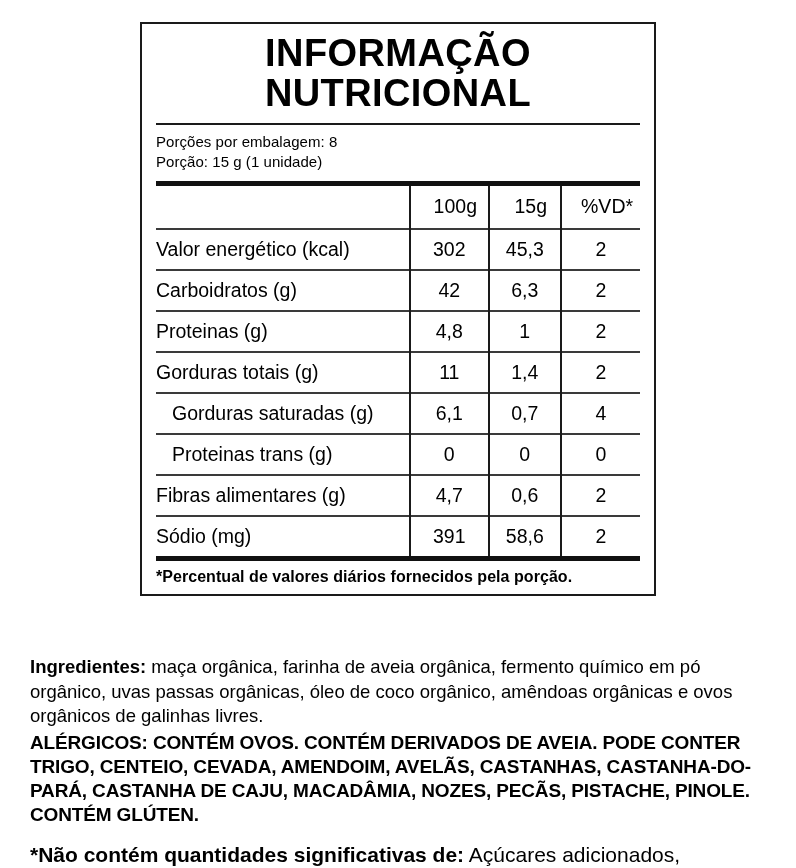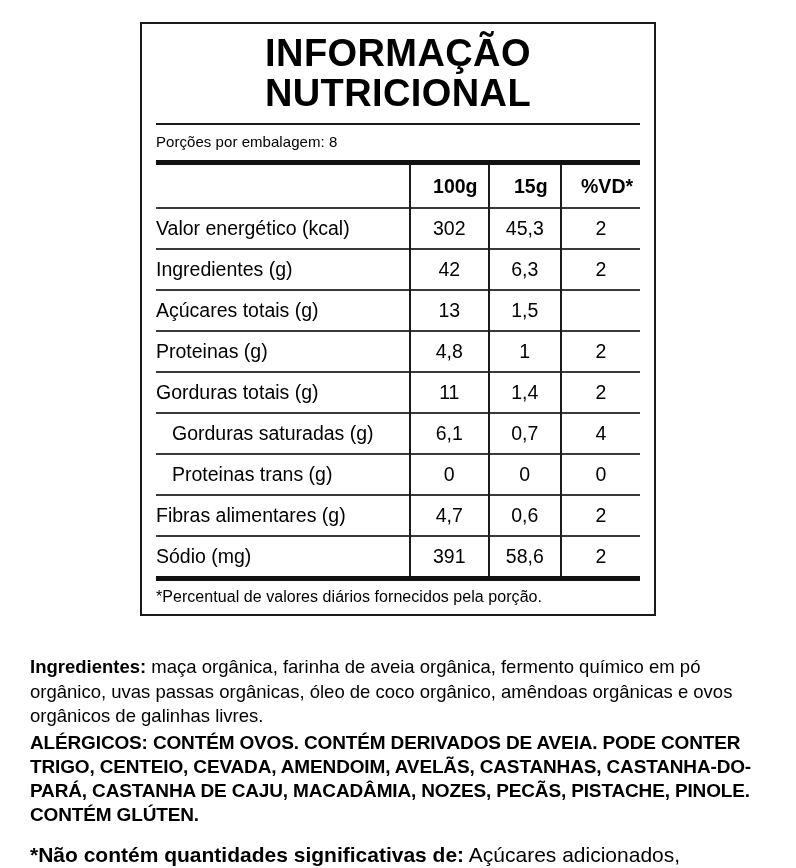--- a/index.html
+++ b/index.html
@@ -87,32 +87,32 @@
   .cell-val {
     text-align: center;
     height: 39px;
     border-left: 2px solid #1a1a1a;
     font-weight: normal;
   }
 
   thead th.cell-name { height: 42px; }
   thead th.cell-val {
     height: 42px;
-    font-weight: bold;
+    font-weight: normal;
     padding-left: 12px;
   }
 
   
   tbody tr td { border-top: 2px solid #3a3a3a; margin-left: 23px; }
   thead tr th { border-bottom: none; }
   tbody tr:first-child td { border-top: 2px solid #3a3a3a; }
 
   #footnote {
     font-size: 16px;
-    font-weight: normal;
+    font-weight: bold;
     padding: 7px 0 8px;
     letter-spacing: 0.05px;
   }
 
   
   #bottom-text {
     position: absolute;
     left: 30px;
     top: 655px;
     width: 740px;
@@ -143,20 +143,21 @@
 
 <div id="nutrition-panel">
   <div class="panel-inner">
 
     <div id="panel-title">INFORMAÇÃO NUTRICIONAL</div>
 
     <div class="rule-thin"></div>
 
     <div id="serving-block">
       <div class="serving-line">Porções por embalagem: 8</div>
+      <div class="serving-line">Porção: 15 g (1 unidade)</div>
     </div>
 
     <div class="rule-thick"></div>
 
     <table class="nutri">
       <colgroup>
         <col class="c-name">
           <col class="c-v100">
           <col class="c-v15">
           <col class="c-vd">
@@ -170,30 +171,24 @@
         </tr>
       </thead>
       <tbody id="nutri-body">
           <tr>
             <td class="cell-name">Valor energético (kcal)</td>
             <td class="cell-val">302</td>
             <td class="cell-val">45,3</td>
             <td class="cell-val">2</td>
           </tr>
           <tr>
-            <td class="cell-name">Ingredientes (g)</td>
+            <td class="cell-name">Carboidratos (g)</td>
             <td class="cell-val">42</td>
             <td class="cell-val">6,3</td>
             <td class="cell-val">2</td>
-          </tr>
-          <tr>
-            <td class="cell-name">Açúcares totais (g)</td>
-            <td class="cell-val">13</td>
-            <td class="cell-val">1,5</td>
-            <td class="cell-val"></td>
           </tr>
           <tr>
             <td class="cell-name">Proteinas (g)</td>
             <td class="cell-val">4,8</td>
             <td class="cell-val">1</td>
             <td class="cell-val">2</td>
           </tr>
           <tr>
             <td class="cell-name">Gorduras totais (g)</td>
             <td class="cell-val">11</td>

